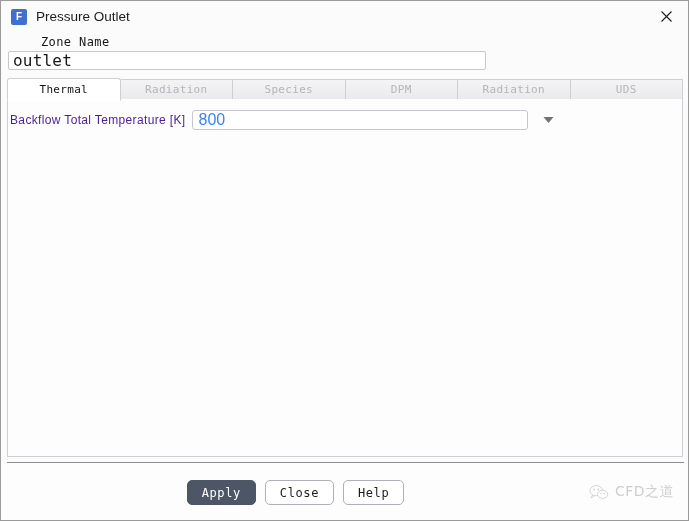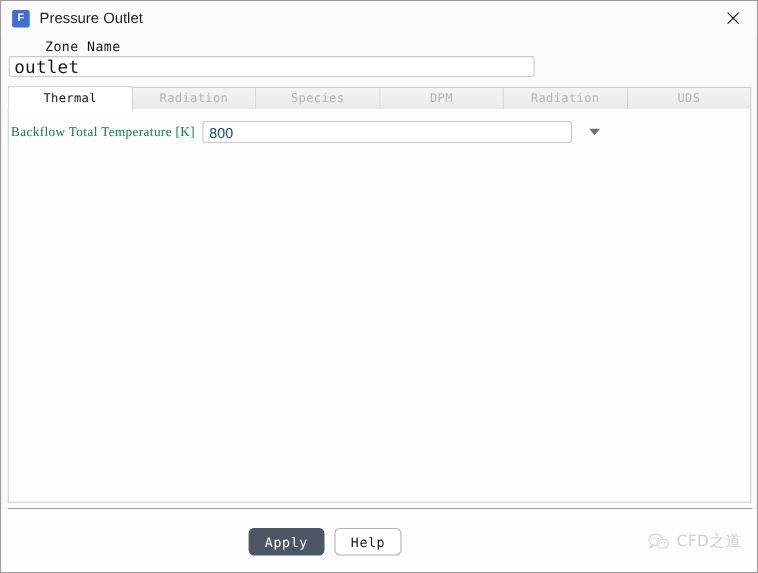--- a/index.html
+++ b/index.html
@@ -159,37 +159,37 @@
     position: absolute;
     left: 0px;
     top: 10px;
     width: 676px;
     height: 22px;
     display: flex;
     align-items: center;
   }
   #field-label {
     margin-left: 2px;
-    font-family: Liberation Serif, serif;
+    font-family: Liberation Sans, sans-serif;
     font-size: 12px;
-    color: #15803d;
+    color: #4c1d95;
     letter-spacing: 0.35px;
     white-space: nowrap;
   }
   #field-input {
     margin-left: 7px;
     width: 336px;
     height: 20px;
     box-sizing: border-box;
     background: #ffffff;
     border: 1px solid #c5c8cc;
     border-radius: 3px;
     font-family: "Liberation Sans", sans-serif;
-    font-size: 13px;
-    color: #0c4a6e;
+    font-size: 16px;
+    color: #3b82f6;
     padding: 0 5px;
     outline: none;
   }
   #field-dropdown {
     margin-left: 12px;
     width: 16px;
     height: 16px;
     display: flex;
     align-items: center;
     justify-content: center;
@@ -319,20 +319,23 @@
         </svg>
       </div>
     </div>
   </div>
 
   <div id="footer-separator"></div>
   <div id="footer">
     <div id="button-bar">
       <div class="dlg-button primary">
         <span>Apply</span>
+      </div>
+      <div class="dlg-button secondary">
+        <span>Close</span>
       </div>
       <div class="dlg-button secondary">
         <span>Help</span>
       </div>
     </div>
 
     <div id="watermark">
       <svg id="watermark-icon" viewBox="0 0 22 18">
         <ellipse cx="8" cy="7" rx="7" ry="5.6" fill="none" stroke="#9a9a9c" stroke-width="1.1"></ellipse>
         <path d="M4 11.7 L2.2 15 L5.6 13.2" fill="none" stroke="#9a9a9c" stroke-width="1.1"></path>

